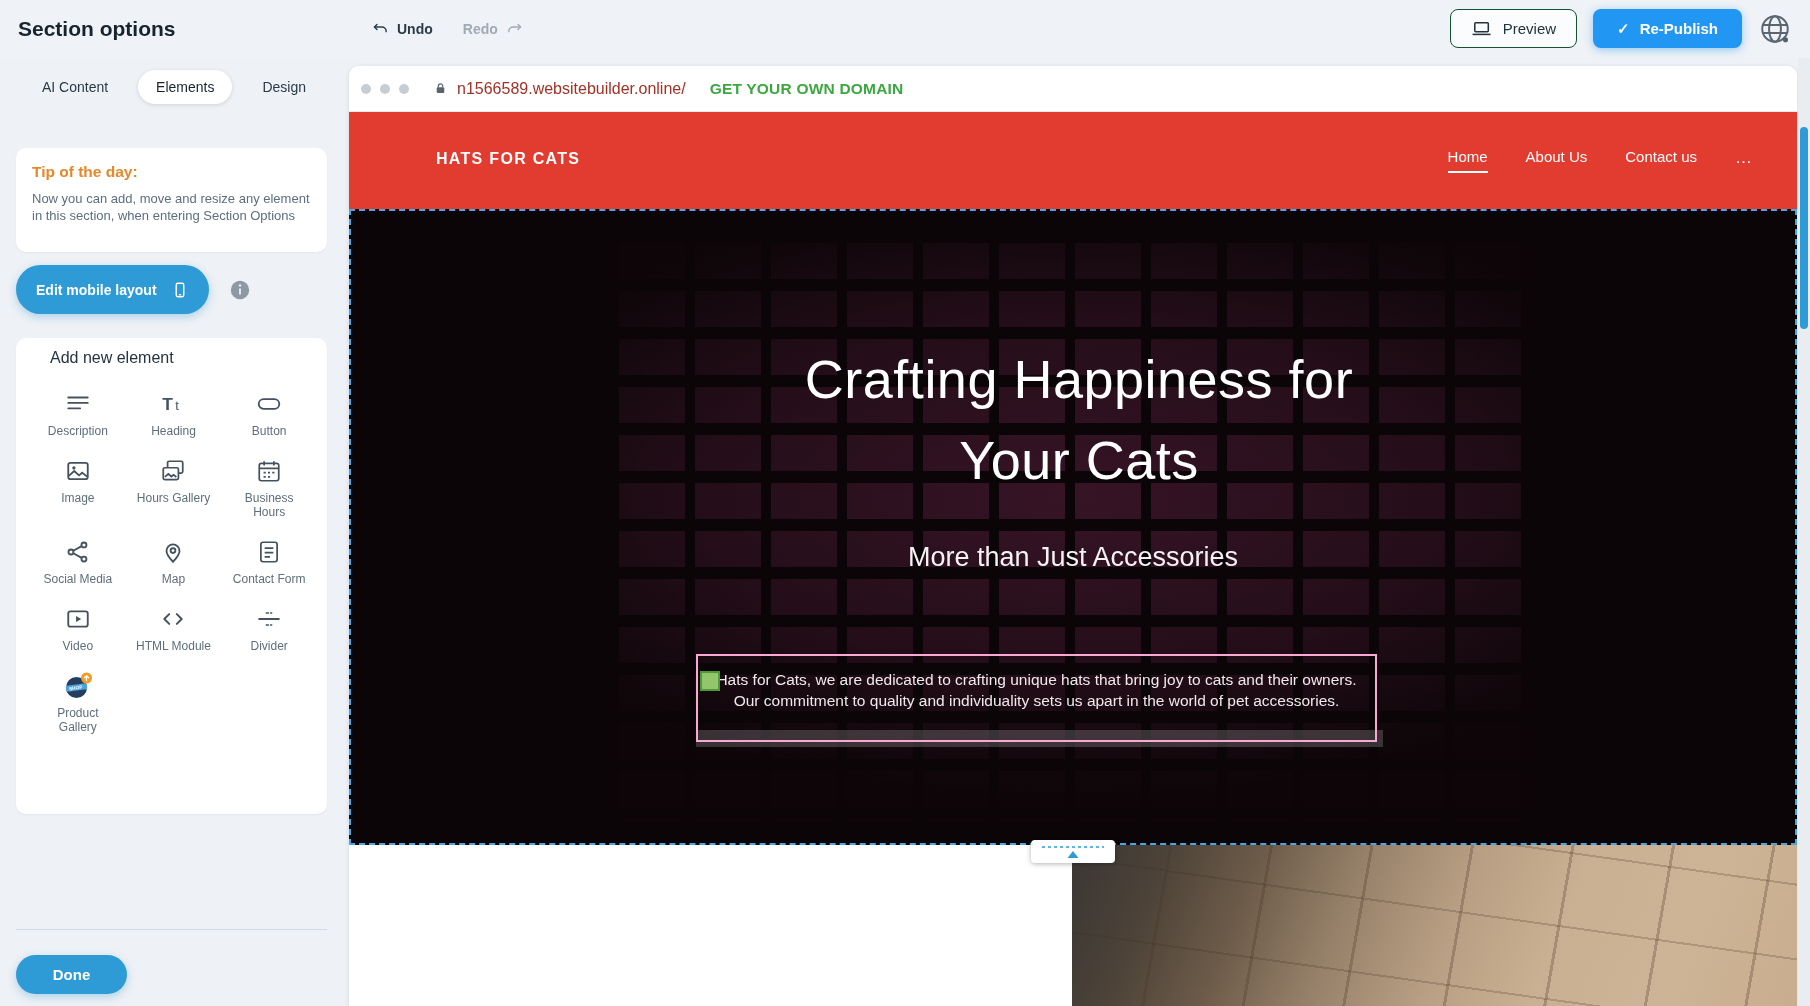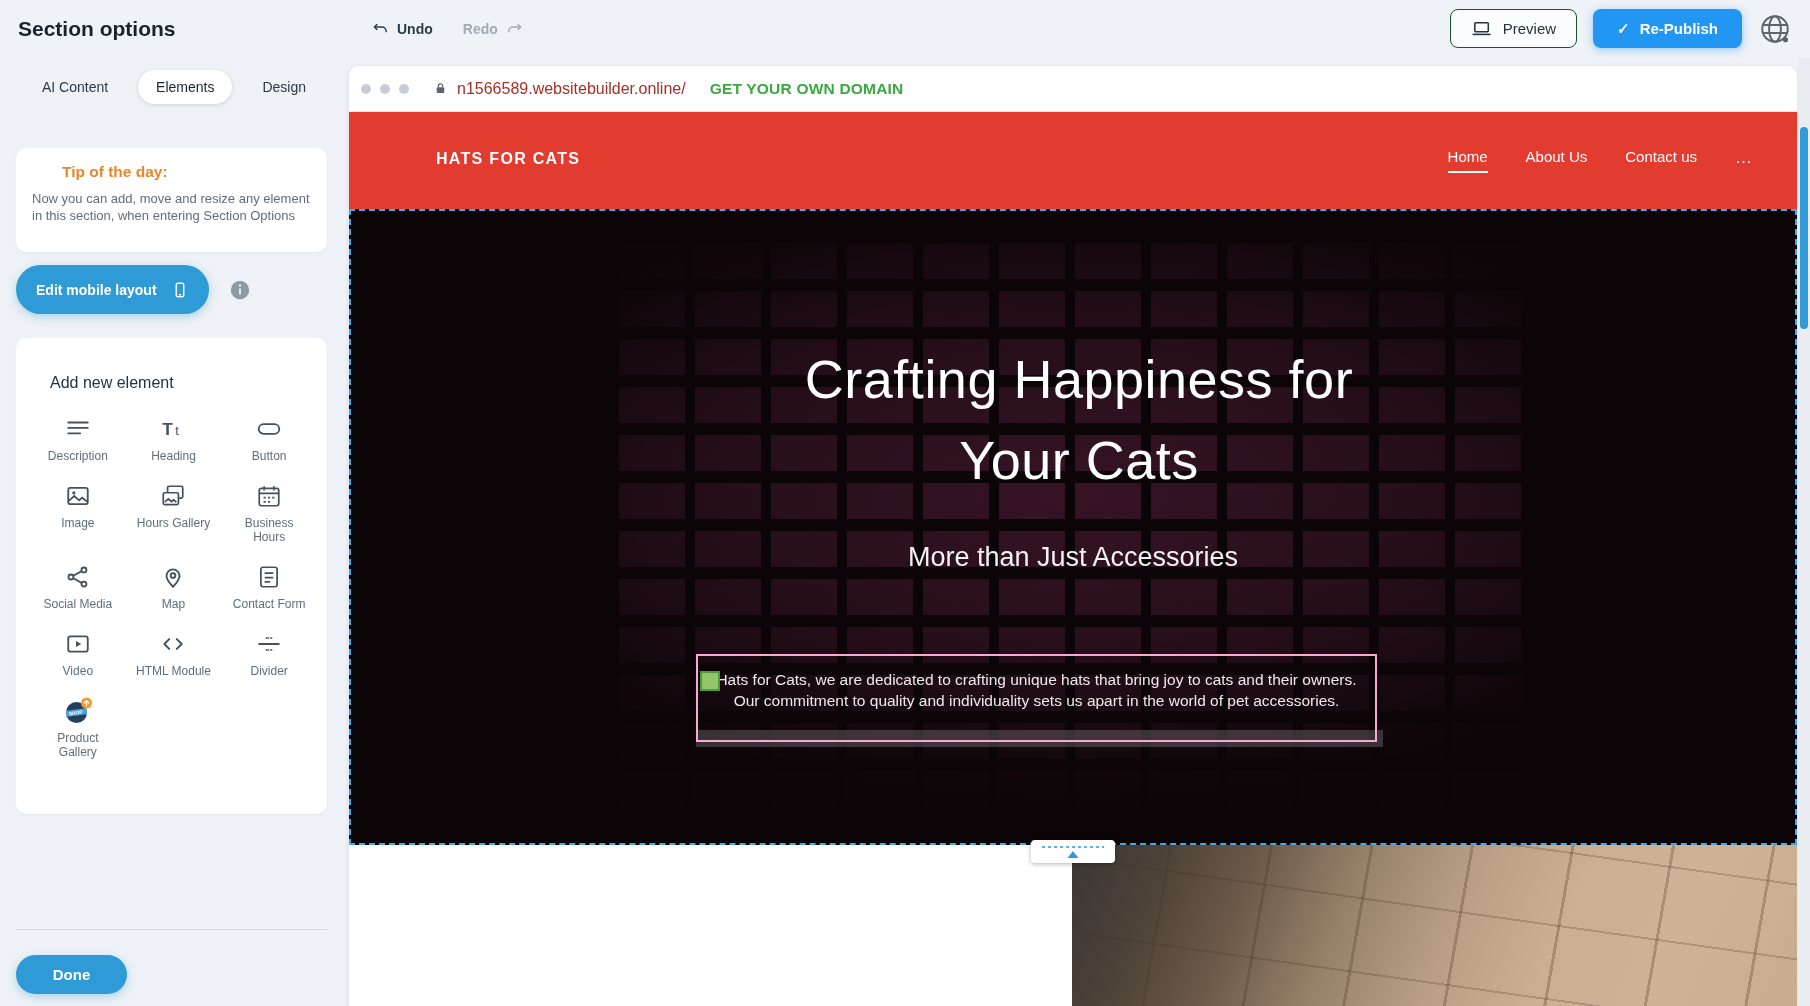--- a/index.html
+++ b/index.html
@@ -17,26 +17,26 @@
   .preview-btn { height: 39px; padding: 0 20px; border: 1px solid #14532d; border-radius: 8px; background: #fbfcfd; display: flex; align-items: center; gap: 10px; font-family: inherit; font-size: 15px; color: #24323e; cursor: pointer; }
   .republish-btn { height: 39px; padding: 0 24px; border: none; border-radius: 8px; background: #2196f3; color: #fff; font-family: inherit; font-weight: 700; font-size: 15px; display: flex; align-items: center; gap: 10px; cursor: pointer; box-shadow: 0 2px 8px rgba(33,150,243,.45); }
   .globe-btn { width: 38px; height: 38px; border: none; background: transparent; cursor: pointer; padding: 0; }
 
   
   .sidebar { position: absolute; left: 0; top: 58px; width: 349px; height: 948px; background: #eef1f5; }
   .tabs { position: absolute; left: 28px; top: 12px; width: 292px; display: flex; justify-content: space-between; align-items: center; }
   .tab { background: none; border: none; font-family: inherit; font-size: 14px; color: #2a3a47; padding: 9px 14px; cursor: pointer; }
   .tab.active { background: #fff; border-radius: 19px; padding: 9px 18px; box-shadow: 0 1px 4px rgba(20,30,50,.14); color: #17242f; }
   .tip-card { position: absolute; left: 16px; top: 90px; width: 311px; min-height: 104px; background: #fff; border-radius: 10px; padding: 15px 16px; box-shadow: 0 1px 2px rgba(30,40,60,.06); }
-  .tip-title { color: #e8872a; font-weight: 700; font-size: 15.5px; margin-bottom: 9px; margin-left: 30px; }
+  .tip-title { color: #e8872a; font-weight: 700; font-size: 15.5px; margin-bottom: 9px; }
   .tip-body { color: #5d6e80; font-size: 13px; line-height: 17px; width: 286px; }
   .mobile-row { position: absolute; left: 16px; top: 207px; display: flex; align-items: center; gap: 20px; }
   .mobile-btn { height: 49px; padding: 0 20px; border: none; border-radius: 25px; background: #2e9bd6; color: #fff; font-family: inherit; font-weight: 700; font-size: 14px; display: flex; align-items: center; gap: 14px; cursor: pointer; box-shadow: 0 3px 8px rgba(46,155,214,.35); }
   .info-ic { width: 22px; height: 22px; cursor: pointer; }
-  .elements-card { position: absolute; left: 16px; top: 280px; width: 311px; height: 476px; background: #fff; border-radius: 10px; padding-top: 36px; box-shadow: 0 1px 2px rgba(30,40,60,.06); }
+  .elements-card { position: absolute; left: 16px; top: 280px; width: 311px; height: 476px; background: #fff; border-radius: 10px; padding-top: 11px; box-shadow: 0 1px 2px rgba(30,40,60,.06); }
   .elements-title { margin-left: 34px; font-size: 16px; color: #243342; }
   .el-grid { margin: 20px 10px 0 14px; display: grid; grid-template-columns: repeat(3, 1fr); row-gap: 13px; }
   .el-cell { display: flex; flex-direction: column; align-items: center; gap: 6px; padding: 3px 2px; cursor: grab; }
   .el-icon { height: 28px; display: flex; align-items: center; justify-content: center; }
   .el-label { font-size: 12px; color: #5f6e7d; text-align: center; line-height: 14px; max-width: 82px; }
   .sidebar-divider { position: absolute; left: 16px; top: 871px; width: 311px; border-top: 1px solid #d3dae1; }
   .done-btn { position: absolute; left: 16px; top: 897px; width: 111px; height: 39px; border: none; border-radius: 20px; background: #2e9bd6; color: #fff; font-family: inherit; font-weight: 700; font-size: 15px; cursor: pointer; box-shadow: 0 3px 8px rgba(46,155,214,.35); }
 
   
   .canvas { position: absolute; left: 349px; top: 58px; width: 1461px; height: 948px; background: #eef1f5; }

